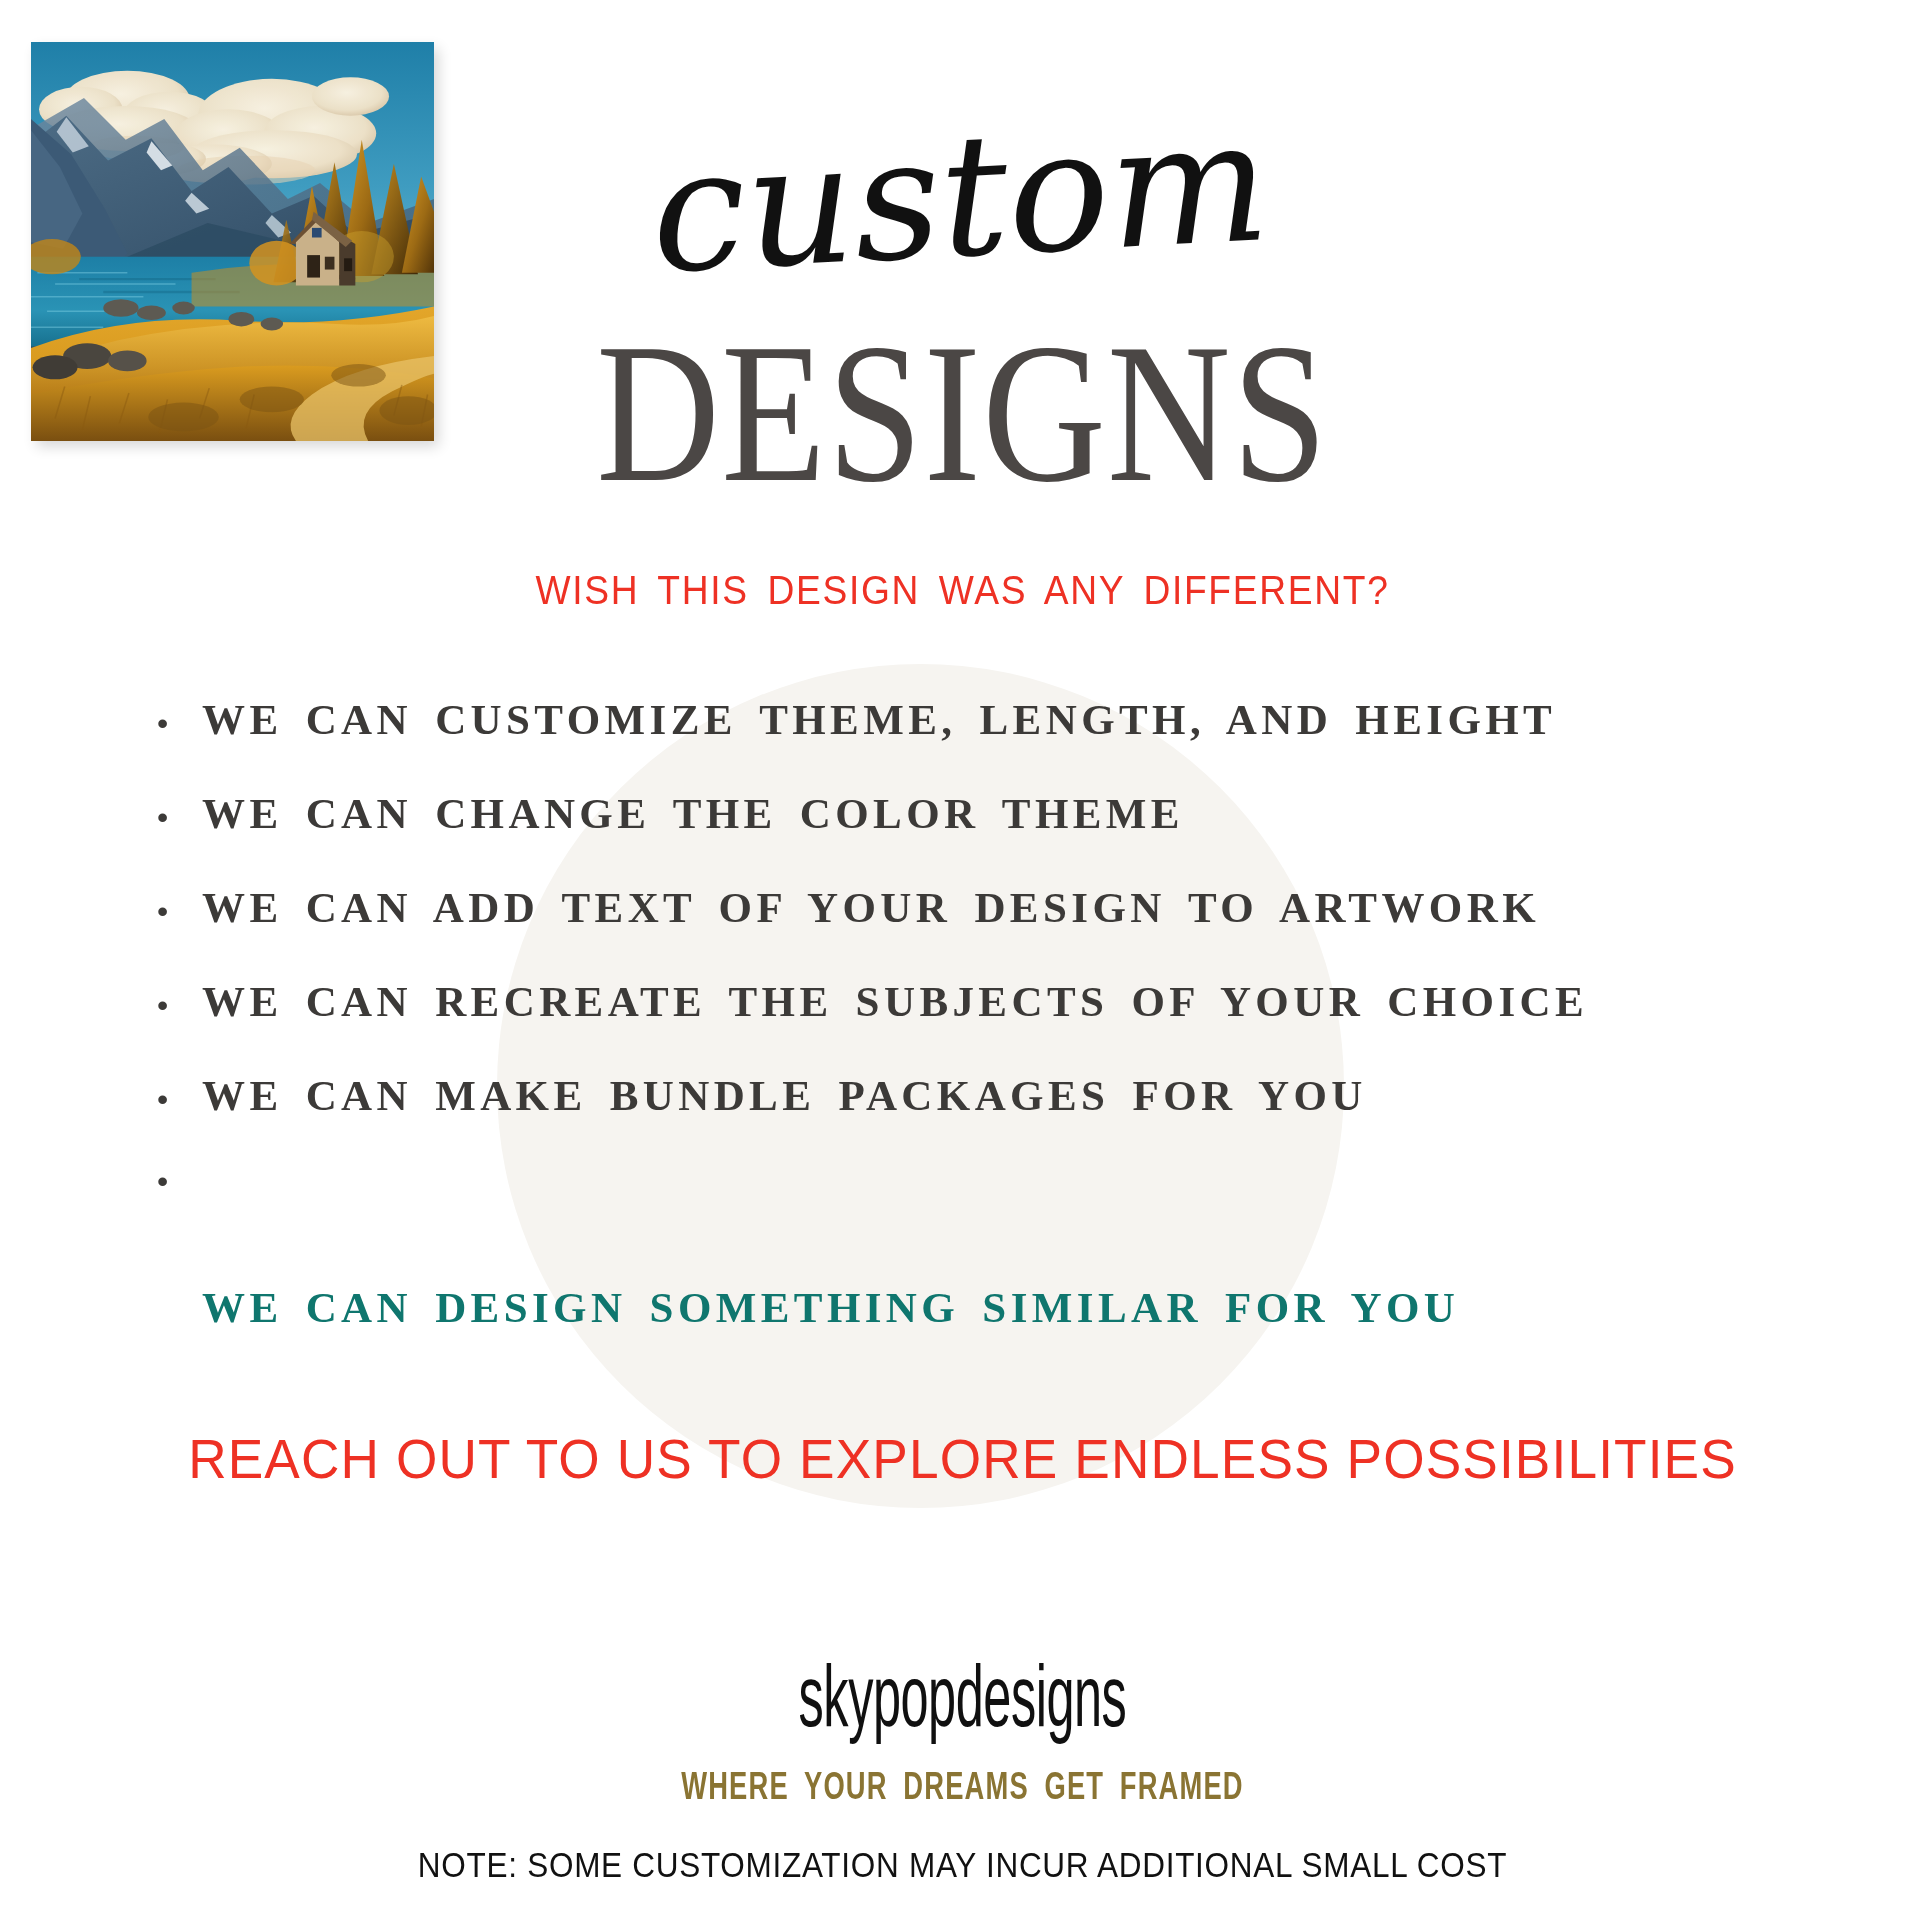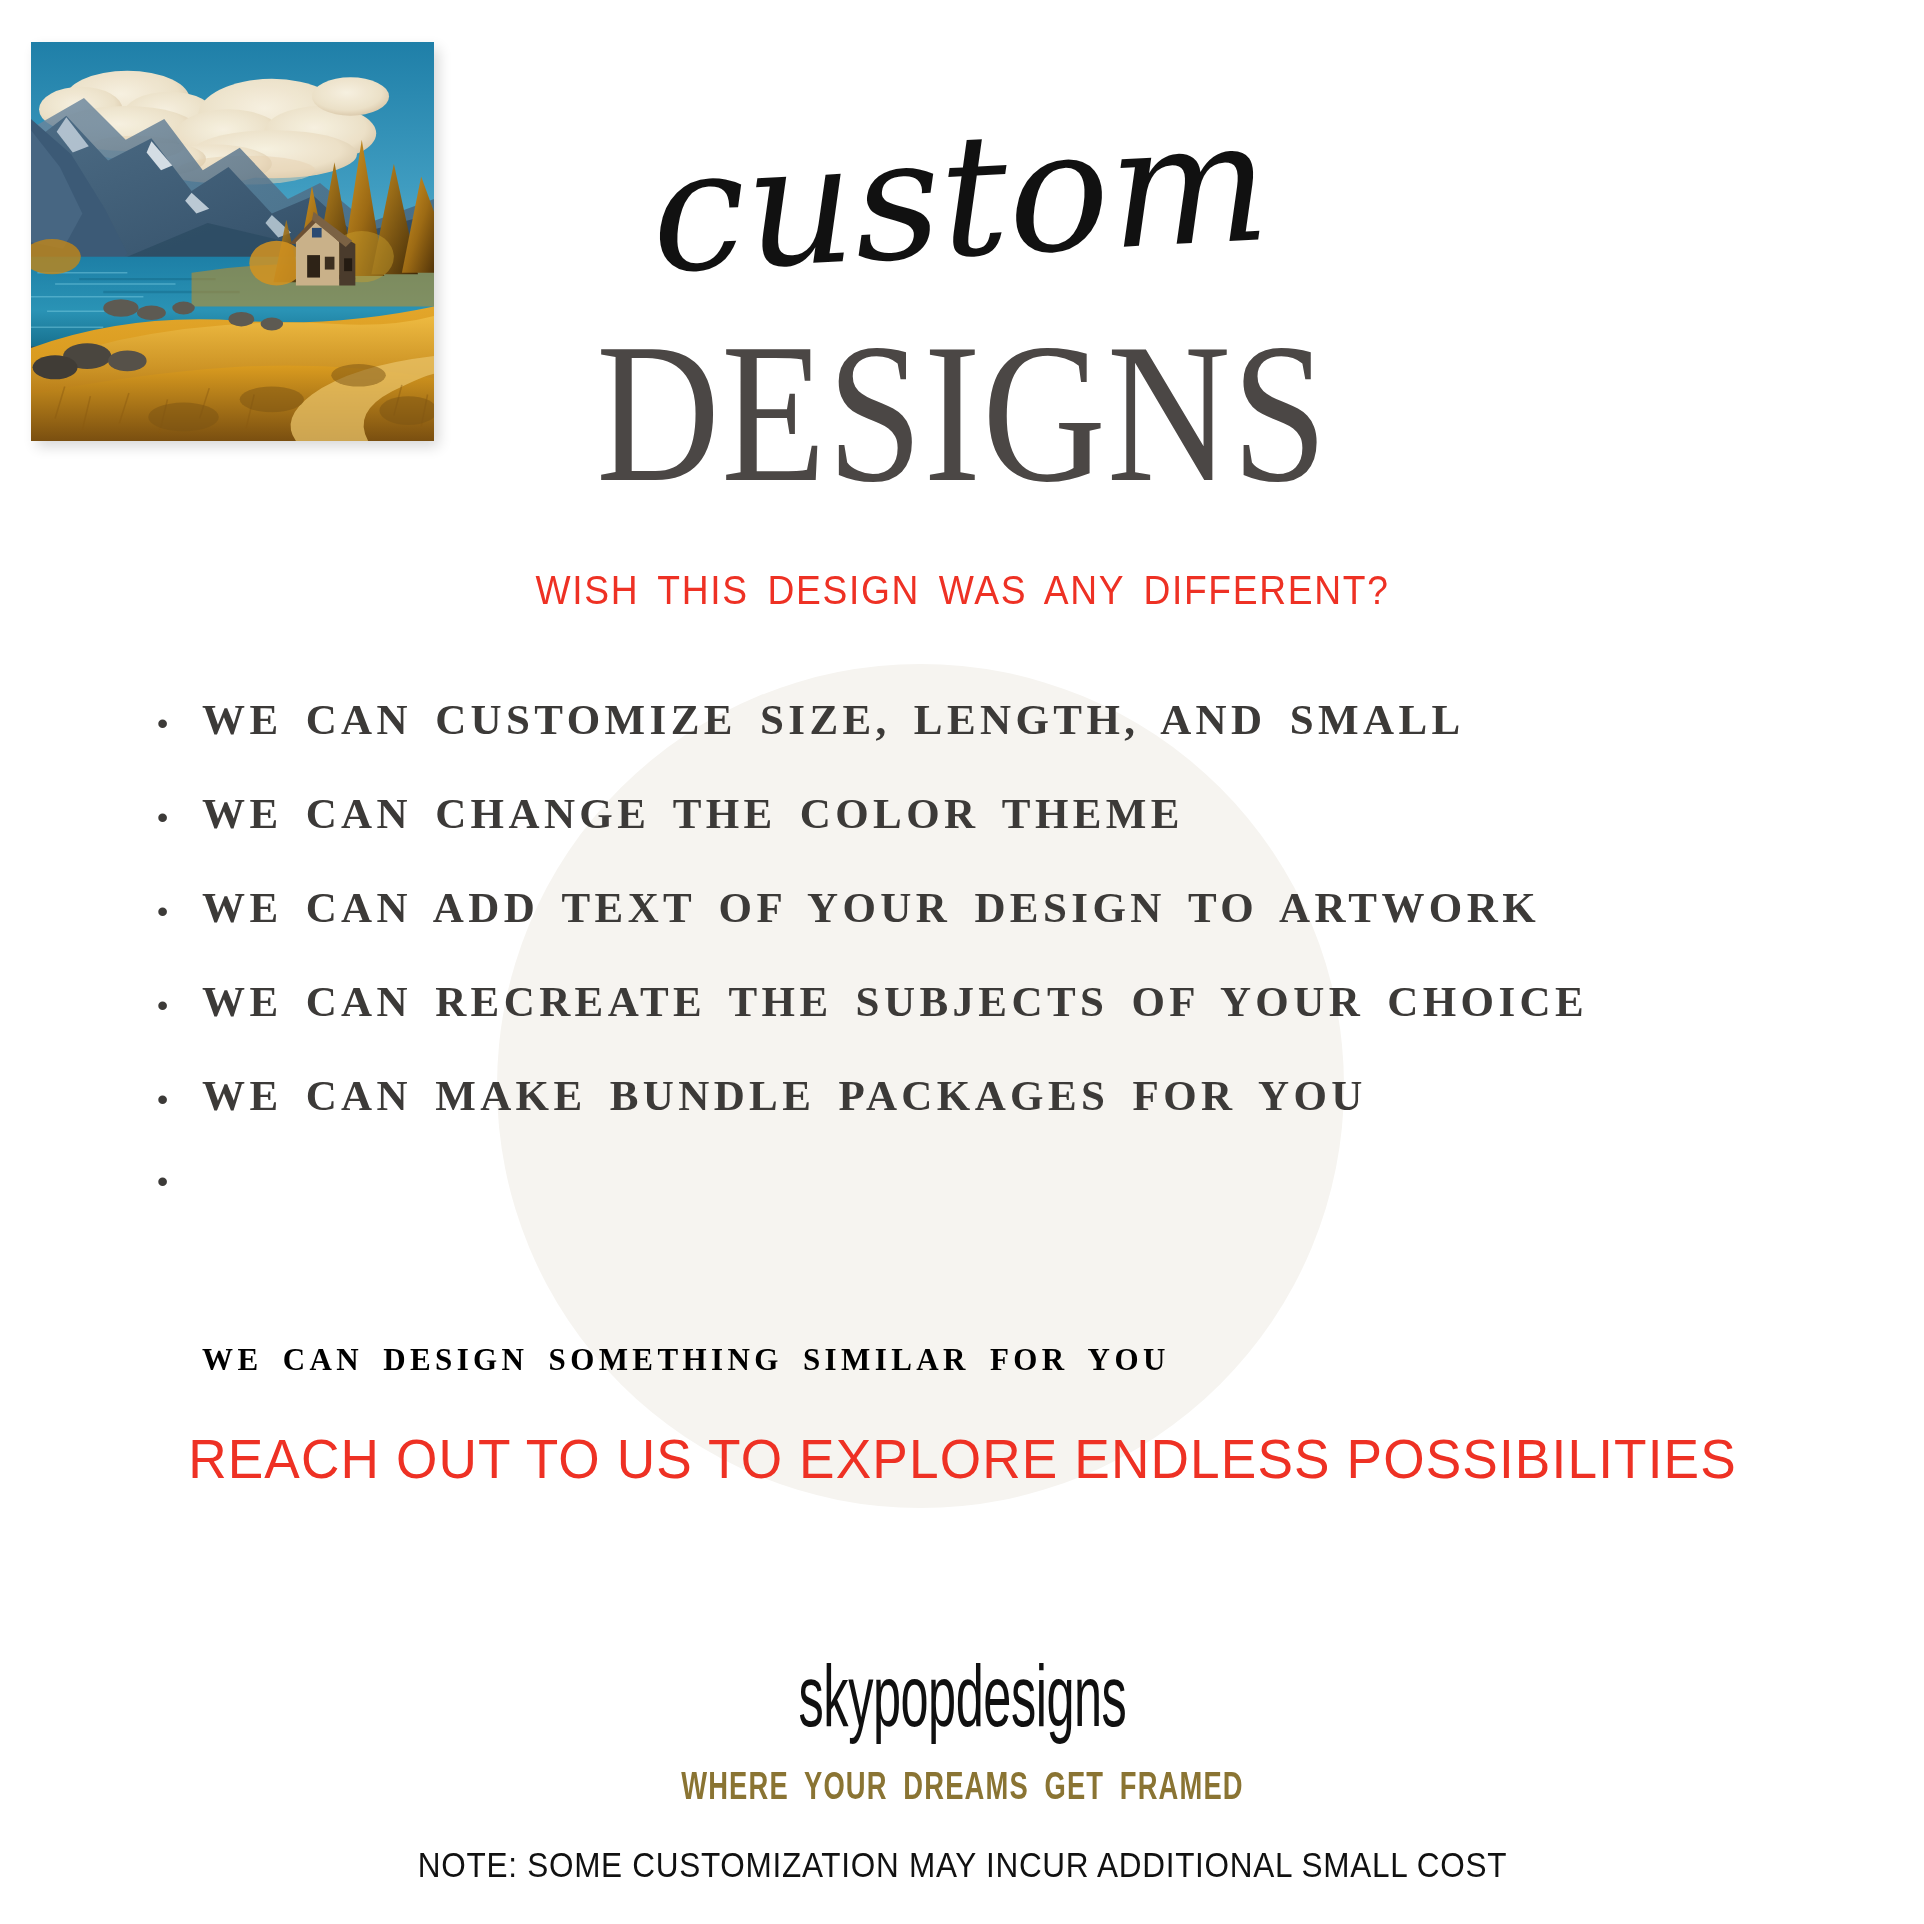--- a/index.html
+++ b/index.html
@@ -118,25 +118,25 @@
     font-weight: 700;
     color: #3c3a38;
     letter-spacing: 4.4px;
     word-spacing: 8px;
     white-space: nowrap;
   }
   
   #continuation-line {
     position: absolute;
     left: 202px;
-    top: 1342px;
+    top: 1283px;
     font-family: "Liberation Serif", "DejaVu Serif", serif;
-    font-size: 31px;
+    font-size: 43px;
     font-weight: 700;
-    color: #000000;
+    color: #0f766e;
     letter-spacing: 4.4px;
     word-spacing: 8px;
     white-space: nowrap;
   }
 
   
   #cta-line {
     position: absolute;
     left: 0; right: 0;
     top: 1426px;
@@ -363,21 +363,21 @@
     </svg>
   </div>
 
   <div id="designs-title">DESIGNS</div>
 
   <div id="wish-line">WISH  THIS  DESIGN  WAS ANY DIFFERENT?</div>
 
   <ul id="bullet-list">
     <li class="bullet-row">
       <span class="bullet-dot">•</span>
-      <span class="bullet-text">WE CAN CUSTOMIZE SIZE, LENGTH, AND SMALL</span>
+      <span class="bullet-text">WE CAN CUSTOMIZE THEME, LENGTH, AND HEIGHT</span>
     </li>
     <li class="bullet-row">
       <span class="bullet-dot">•</span>
       <span class="bullet-text">WE CAN CHANGE THE COLOR THEME</span>
     </li>
     <li class="bullet-row">
       <span class="bullet-dot">•</span>
       <span class="bullet-text">WE CAN ADD TEXT OF YOUR DESIGN TO ARTWORK</span>
     </li>
     <li class="bullet-row">

